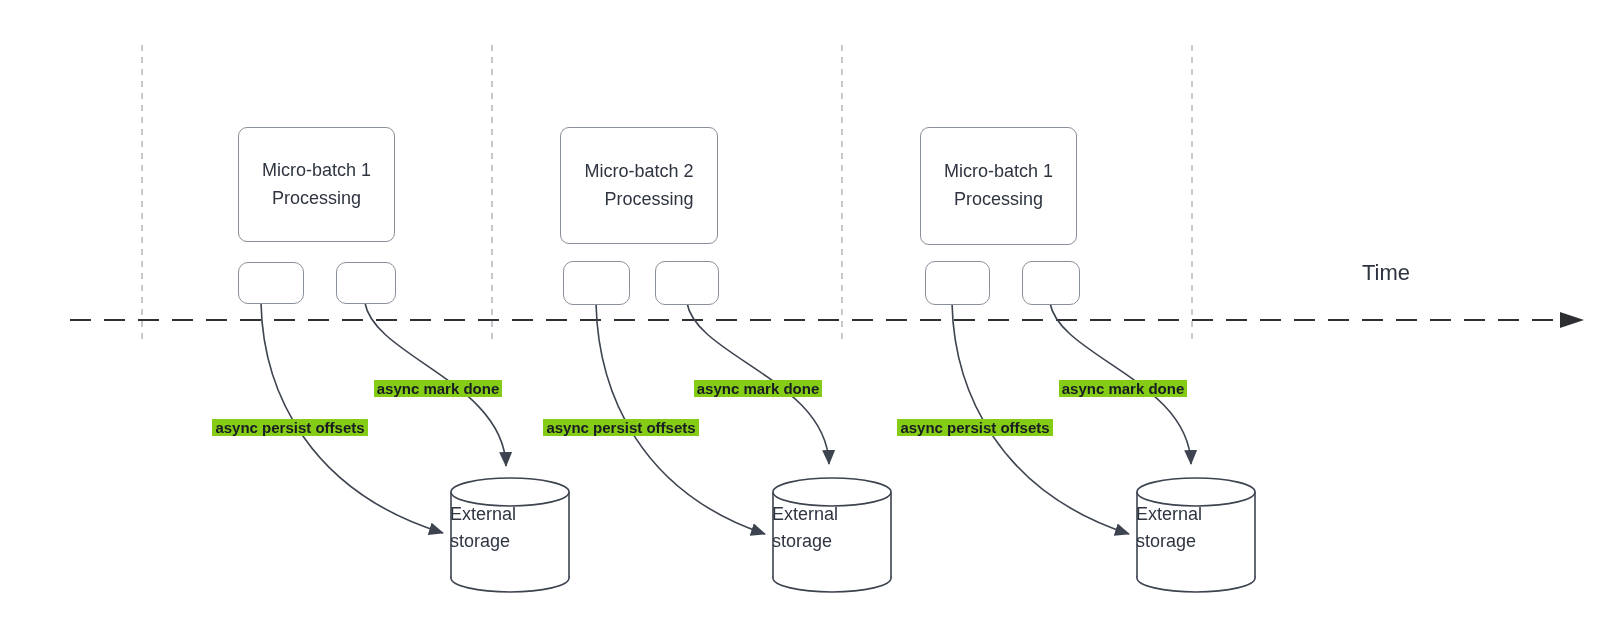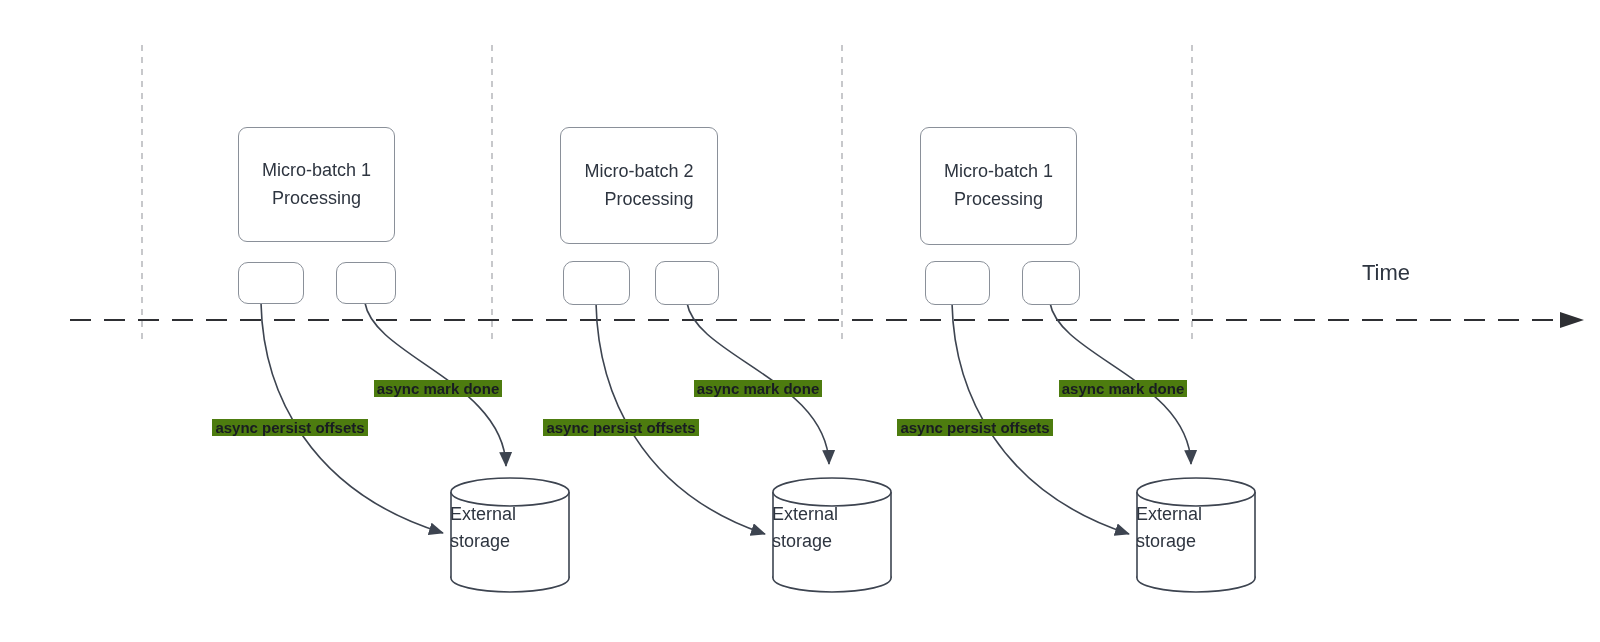--- a/index.html
+++ b/index.html
@@ -44,21 +44,21 @@
     border-radius: 10px;
   }
   .label-bold {
     position: absolute;
     font-weight: bold;
     font-size: 15px;
     color: var(--label-text, #191c22);
     text-align: center;
     white-space: nowrap;
   }
-  .label-bold span { background: #4d7c0f; padding: 0 3px; }
+  .label-bold span { background: #84cc16; padding: 0 3px; }
   .storage-label {
     position: absolute;
     width: 120px;
     text-align: left;
     font-size: 18px;
     line-height: 1.5;
     color: var(--box-text, #2e3540);
     white-space: pre-line;
   }
   .time-label {

